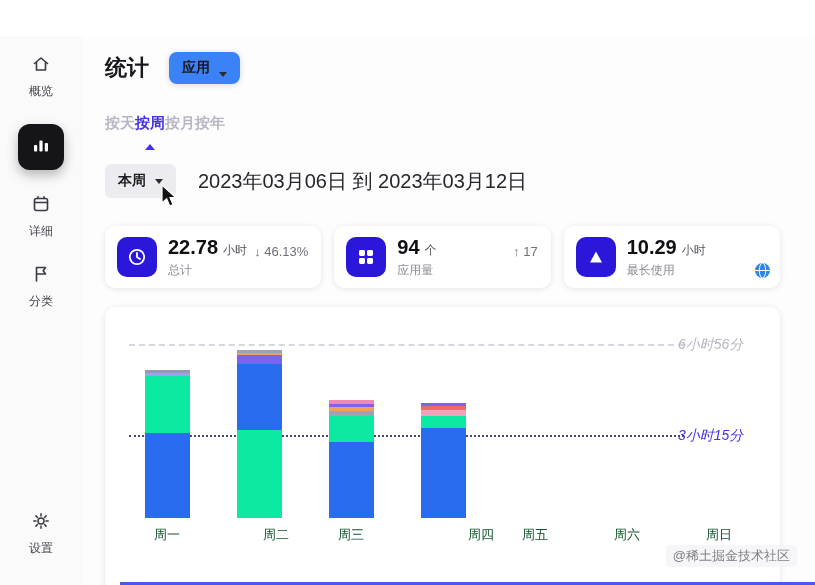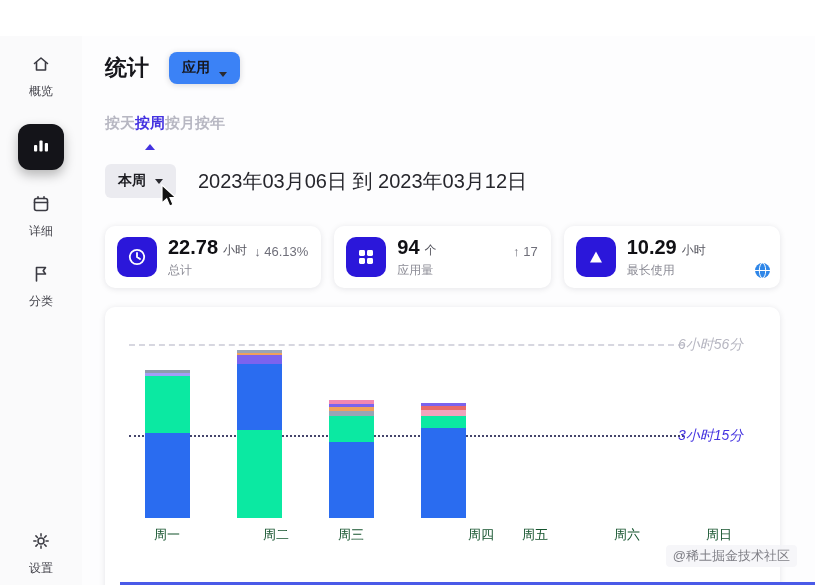--- a/index.html
+++ b/index.html
@@ -13,21 +13,21 @@
   .app-title{font-size:13px;color:#2a2a2e;}
   .win-controls{margin-left:auto;display:flex;height:36px;}
   .win-btn{width:46px;height:36px;border:none;background:transparent;font-size:13px;color:#1c1c20;display:flex;align-items:center;justify-content:center;cursor:pointer;}
 
   
   .sidebar{position:absolute;left:0;top:36px;bottom:0;width:82px;background:#fafafb;display:flex;flex-direction:column;align-items:center;padding-top:18px;z-index:5;}
   .nav-item{display:flex;flex-direction:column;align-items:center;gap:5px;margin-bottom:24px;cursor:pointer;}
   .nav-label{font-size:12px;color:#44444c;}
   .nav-active-tile{width:46px;height:46px;border-radius:12px;background:#141419;display:flex;align-items:center;justify-content:center;box-shadow:0 5px 12px rgba(0,0,0,.28);margin-bottom:24px;cursor:pointer;}
   .sidebar-flex{flex:1;}
-  .settings-item{margin-bottom:8px;}
+  .settings-item{margin-bottom:28px;}
 
   
   .main{position:absolute;left:82px;top:36px;right:0;bottom:0;background:#fdfdfe;padding:10px 35px 0 23px;overflow:hidden;}
   .header-row{display:flex;align-items:center;gap:20px;margin-top:6px;}
   .page-title{font-size:22px;font-weight:700;color:#17171c;text-align:center;}
   .pill{display:inline-flex;align-items:flex-end;gap:9px;background:#3b82f6;border:none;border-radius:8px;padding:7px 13px;font-size:14px;font-weight:700;color:#17171c;box-shadow:0 1px 6px rgba(20,20,40,.16);cursor:pointer;}
   .caret{width:0;height:0;border-left:4.5px solid transparent;border-right:4.5px solid transparent;border-top:5.5px solid #2a2a30;display:inline-block;}
 
   .tabs-row{display:flex;margin-top:30px;}
   .tab{font-size:15px;font-weight:600;color:#b7b7c2;cursor:pointer;position:relative;padding-bottom:4px;}

